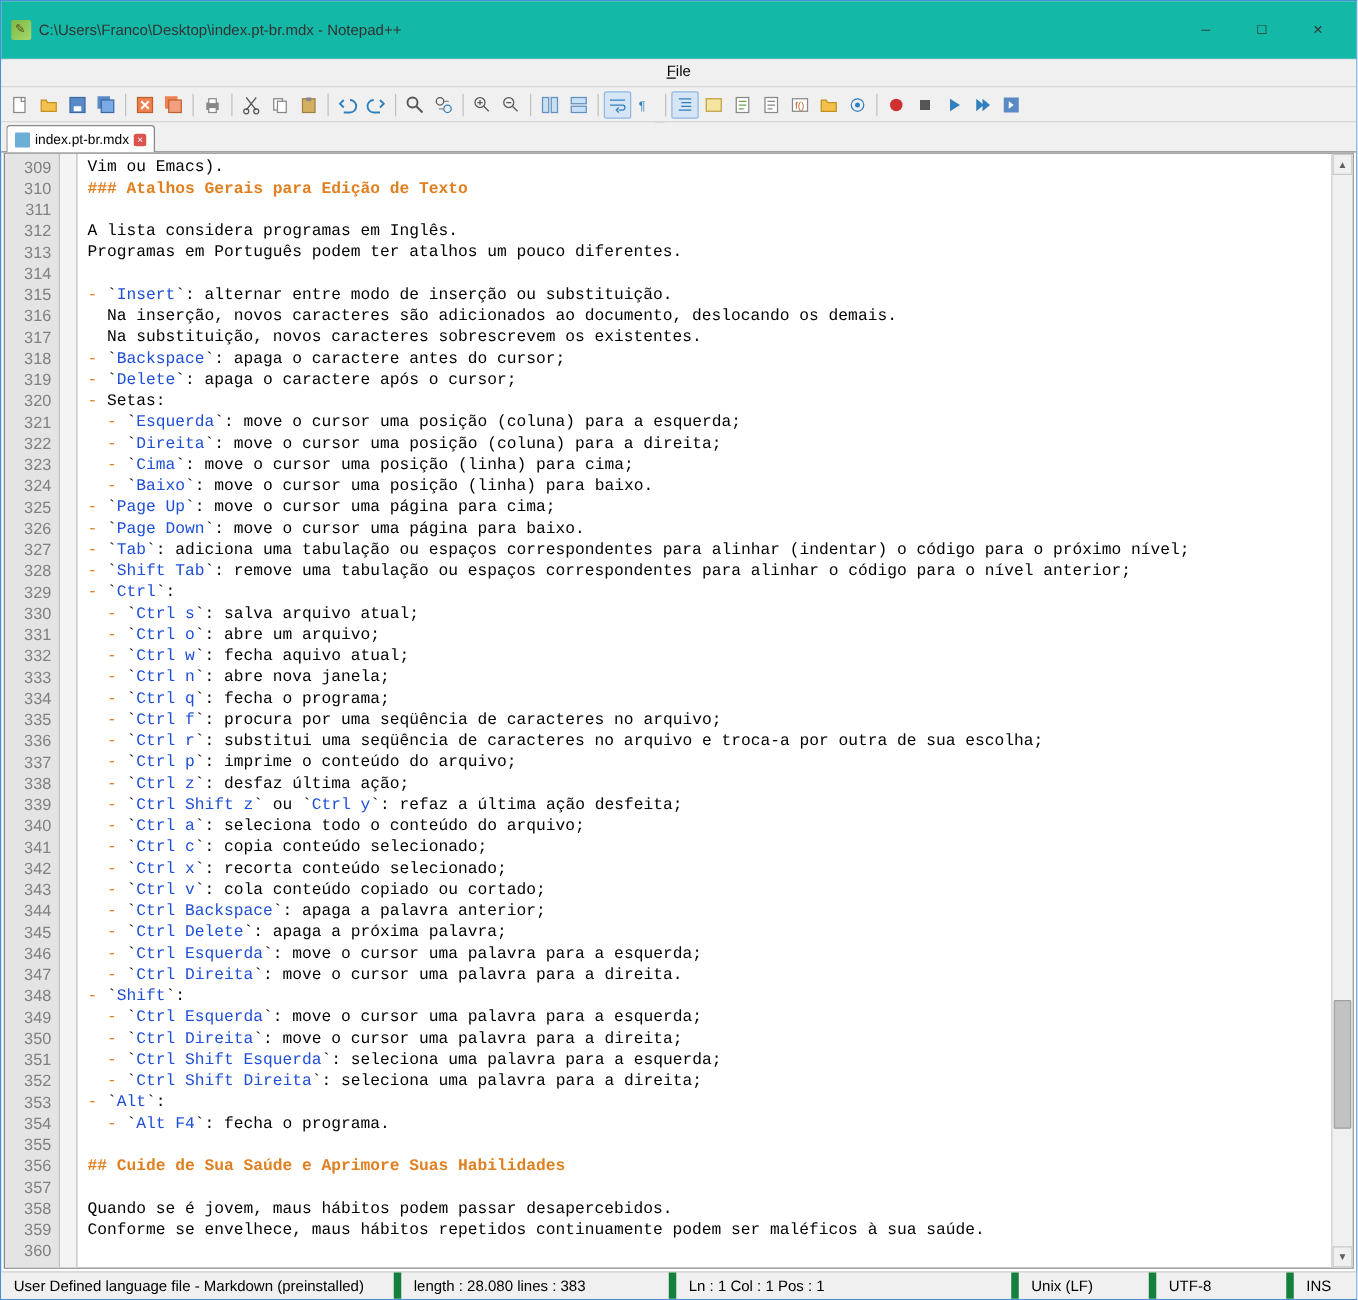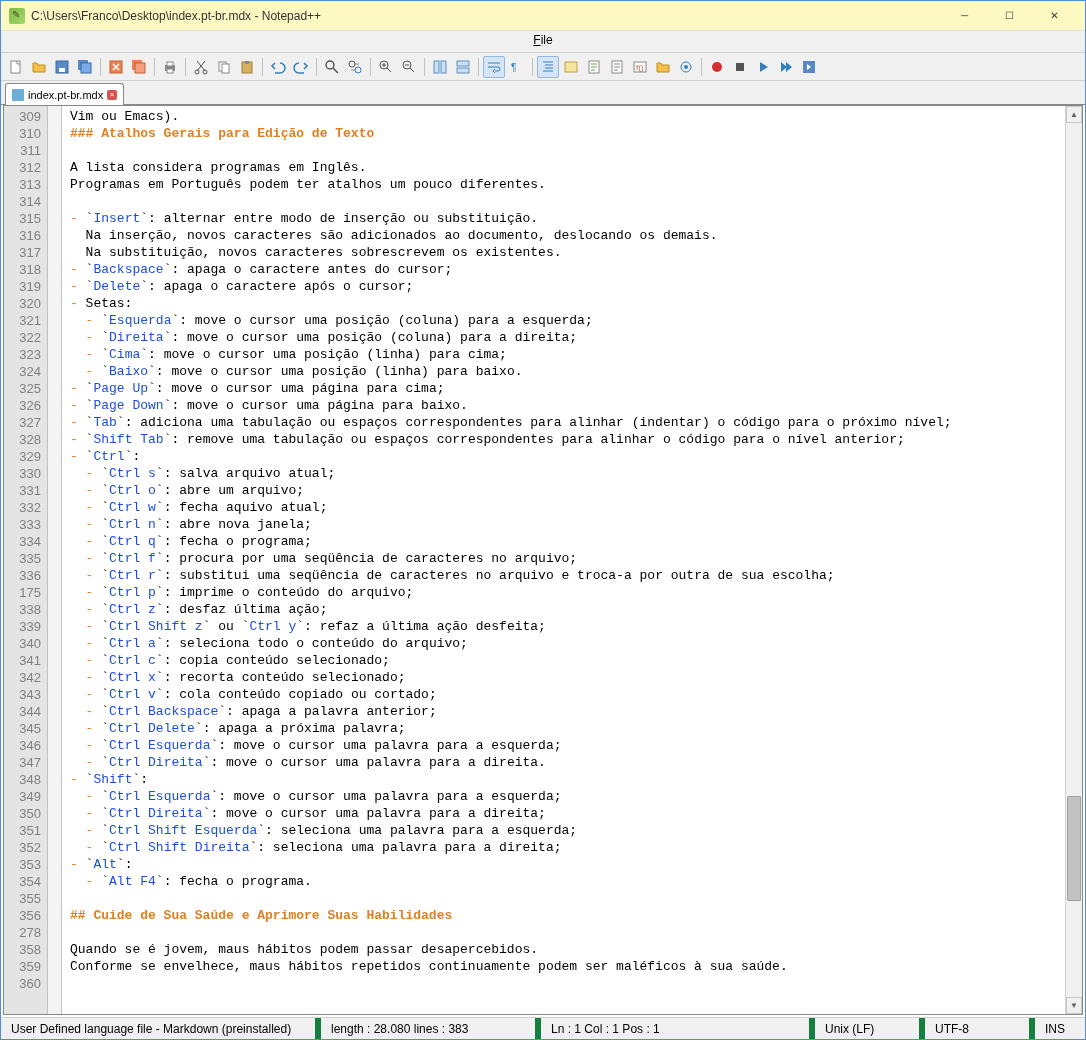--- a/index.html
+++ b/index.html
@@ -1,18 +1,18 @@
 <!DOCTYPE html>
 <html><head>
 <meta charset="utf-8">
 <style>
 * { margin: 0; padding: 0; box-sizing: border-box; }
 body { font-family: "Segoe UI", Tahoma, sans-serif; font-size: 12px; background: #f0f0f0; overflow: hidden; }
 .window { width: 1086px; height: 1040px; background: #fff; display: flex; flex-direction: column; border: 1px solid #4a90d9; }
-.titlebar { height: 30px; background: #fef9c3; display: flex; align-items: center; padding: 0 8px; border-bottom: 1px solid #e0e0e0; }
+.titlebar { height: 47px; background: #14b8a6; display: flex; align-items: center; padding: 0 8px; border-bottom: 1px solid #e0e0e0; }
 .titlebar-icon { width: 16px; height: 16px; margin-right: 6px; background: linear-gradient(135deg,#7fba44,#a4d86f); border-radius: 2px; display:inline-block; position:relative; }
 .titlebar-icon::before { content:"✎"; position:absolute; font-size:10px; top:1px; left:3px; color:#5a4a1a; }
 .titlebar-text { flex: 1; color: #333; font-size: 12px; }
 .win-controls { display: flex; gap: 0; }
 .win-btn { width: 45px; height: 28px; display: flex; align-items: center; justify-content: center; color: #333; cursor: pointer; font-size: 10px; }
 .menubar { height: 22px; background: #f0f0f0; display: flex; align-items: center; padding: 0 4px; border-bottom: 1px solid #d0d0d0; flex-direction: column; }
 .menu-item { padding: 2px 8px; cursor: pointer; color: #000; }
 .menu-item .u { text-decoration: underline; }
 .menu-right { margin-left: auto; padding: 0 10px; color:#333; cursor:pointer; }
 .toolbar { height: 28px; background: #f0f0f0; display: flex; align-items: center; padding: 2px 4px; gap: 1px; border-bottom: 1px solid #d0d0d0; }
@@ -304,41 +304,41 @@
         <div>327</div>
         <div>328</div>
         <div>329</div>
         <div>330</div>
         <div>331</div>
         <div>332</div>
         <div>333</div>
         <div>334</div>
         <div>335</div>
         <div>336</div>
-        <div>175</div>
+        <div>337</div>
         <div>338</div>
         <div>339</div>
         <div>340</div>
         <div>341</div>
         <div>342</div>
         <div>343</div>
         <div>344</div>
         <div>345</div>
         <div>346</div>
         <div>347</div>
         <div>348</div>
         <div>349</div>
         <div>350</div>
         <div>351</div>
         <div>352</div>
         <div>353</div>
         <div>354</div>
         <div>355</div>
         <div>356</div>
-        <div>278</div>
+        <div>357</div>
         <div>358</div>
         <div>359</div>
         <div>360</div>
       </div>
     <div class="fold-gutter"></div>
     <div class="code" id="code"><div>Vim ou Emacs).</div><div><span class="tok-orange tok-bold">### Atalhos Gerais para Edição de Texto</span></div><div>&nbsp;</div><div>A lista considera programas em Inglês.</div><div>Programas em Português podem ter atalhos um pouco diferentes.</div><div>&nbsp;</div><div><span class="tok-orange">- </span>`<span class="tok-blue">Insert</span>`: alternar entre modo de inserção ou substituição.</div><div>  Na inserção, novos caracteres são adicionados ao documento, deslocando os demais.</div><div>  Na substituição, novos caracteres sobrescrevem os existentes.</div><div><span class="tok-orange">- </span>`<span class="tok-blue">Backspace</span>`: apaga o caractere antes do cursor;</div><div><span class="tok-orange">- </span>`<span class="tok-blue">Delete</span>`: apaga o caractere após o cursor;</div><div><span class="tok-orange">- </span>Setas:</div><div>  <span class="tok-orange">- </span>`<span class="tok-blue">Esquerda</span>`: move o cursor uma posição (coluna) para a esquerda;</div><div>  <span class="tok-orange">- </span>`<span class="tok-blue">Direita</span>`: move o cursor uma posição (coluna) para a direita;</div><div>  <span class="tok-orange">- </span>`<span class="tok-blue">Cima</span>`: move o cursor uma posição (linha) para cima;</div><div>  <span class="tok-orange">- </span>`<span class="tok-blue">Baixo</span>`: move o cursor uma posição (linha) para baixo.</div><div><span class="tok-orange">- </span>`<span class="tok-blue">Page Up</span>`: move o cursor uma página para cima;</div><div><span class="tok-orange">- </span>`<span class="tok-blue">Page Down</span>`: move o cursor uma página para baixo.</div><div><span class="tok-orange">- </span>`<span class="tok-blue">Tab</span>`: adiciona uma tabulação ou espaços correspondentes para alinhar (indentar) o código para o próximo nível;</div><div><span class="tok-orange">- </span>`<span class="tok-blue">Shift Tab</span>`: remove uma tabulação ou espaços correspondentes para alinhar o código para o nível anterior;</div><div><span class="tok-orange">- </span>`<span class="tok-blue">Ctrl</span>`:</div><div>  <span class="tok-orange">- </span>`<span class="tok-blue">Ctrl s</span>`: salva arquivo atual;</div><div>  <span class="tok-orange">- </span>`<span class="tok-blue">Ctrl o</span>`: abre um arquivo;</div><div>  <span class="tok-orange">- </span>`<span class="tok-blue">Ctrl w</span>`: fecha aquivo atual;</div><div>  <span class="tok-orange">- </span>`<span class="tok-blue">Ctrl n</span>`: abre nova janela;</div><div>  <span class="tok-orange">- </span>`<span class="tok-blue">Ctrl q</span>`: fecha o programa;</div><div>  <span class="tok-orange">- </span>`<span class="tok-blue">Ctrl f</span>`: procura por uma seqüência de caracteres no arquivo;</div><div>  <span class="tok-orange">- </span>`<span class="tok-blue">Ctrl r</span>`: substitui uma seqüência de caracteres no arquivo e troca-a por outra de sua escolha;</div><div>  <span class="tok-orange">- </span>`<span class="tok-blue">Ctrl p</span>`: imprime o conteúdo do arquivo;</div><div>  <span class="tok-orange">- </span>`<span class="tok-blue">Ctrl z</span>`: desfaz última ação;</div><div>  <span class="tok-orange">- </span>`<span class="tok-blue">Ctrl Shift z</span>` ou `<span class="tok-blue">Ctrl y</span>`: refaz a última ação desfeita;</div><div>  <span class="tok-orange">- </span>`<span class="tok-blue">Ctrl a</span>`: seleciona todo o conteúdo do arquivo;</div><div>  <span class="tok-orange">- </span>`<span class="tok-blue">Ctrl c</span>`: copia conteúdo selecionado;</div><div>  <span class="tok-orange">- </span>`<span class="tok-blue">Ctrl x</span>`: recorta conteúdo selecionado;</div><div>  <span class="tok-orange">- </span>`<span class="tok-blue">Ctrl v</span>`: cola conteúdo copiado ou cortado;</div><div>  <span class="tok-orange">- </span>`<span class="tok-blue">Ctrl Backspace</span>`: apaga a palavra anterior;</div><div>  <span class="tok-orange">- </span>`<span class="tok-blue">Ctrl Delete</span>`: apaga a próxima palavra;</div><div>  <span class="tok-orange">- </span>`<span class="tok-blue">Ctrl Esquerda</span>`: move o cursor uma palavra para a esquerda;</div><div>  <span class="tok-orange">- </span>`<span class="tok-blue">Ctrl Direita</span>`: move o cursor uma palavra para a direita.</div><div><span class="tok-orange">- </span>`<span class="tok-blue">Shift</span>`:</div><div>  <span class="tok-orange">- </span>`<span class="tok-blue">Ctrl Esquerda</span>`: move o cursor uma palavra para a esquerda;</div><div>  <span class="tok-orange">- </span>`<span class="tok-blue">Ctrl Direita</span>`: move o cursor uma palavra para a direita;</div><div>  <span class="tok-orange">- </span>`<span class="tok-blue">Ctrl Shift Esquerda</span>`: seleciona uma palavra para a esquerda;</div><div>  <span class="tok-orange">- </span>`<span class="tok-blue">Ctrl Shift Direita</span>`: seleciona uma palavra para a direita;</div><div><span class="tok-orange">- </span>`<span class="tok-blue">Alt</span>`:</div><div>  <span class="tok-orange">- </span>`<span class="tok-blue">Alt F4</span>`: fecha o programa.</div><div>&nbsp;</div><div><span class="tok-orange tok-bold">## Cuide de Sua Saúde e Aprimore Suas Habilidades</span></div><div>&nbsp;</div><div>Quando se é jovem, maus hábitos podem passar desapercebidos.</div><div>Conforme se envelhece, maus hábitos repetidos continuamente podem ser maléficos à sua saúde.</div><div>&nbsp;</div></div>
     <div class="scrollbar-v">
       <div class="sb-arrow">▲</div>
       <div class="sb-track">
         <div class="sb-thumb" id="sb-thumb" style="top: 77%; height: 12%;"></div>

